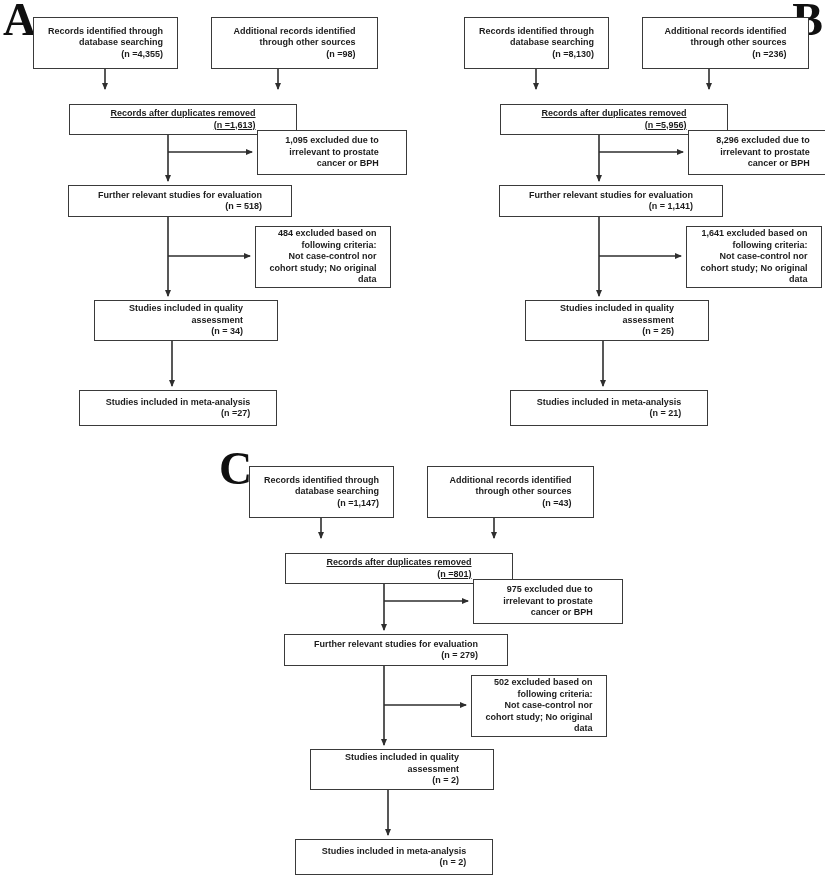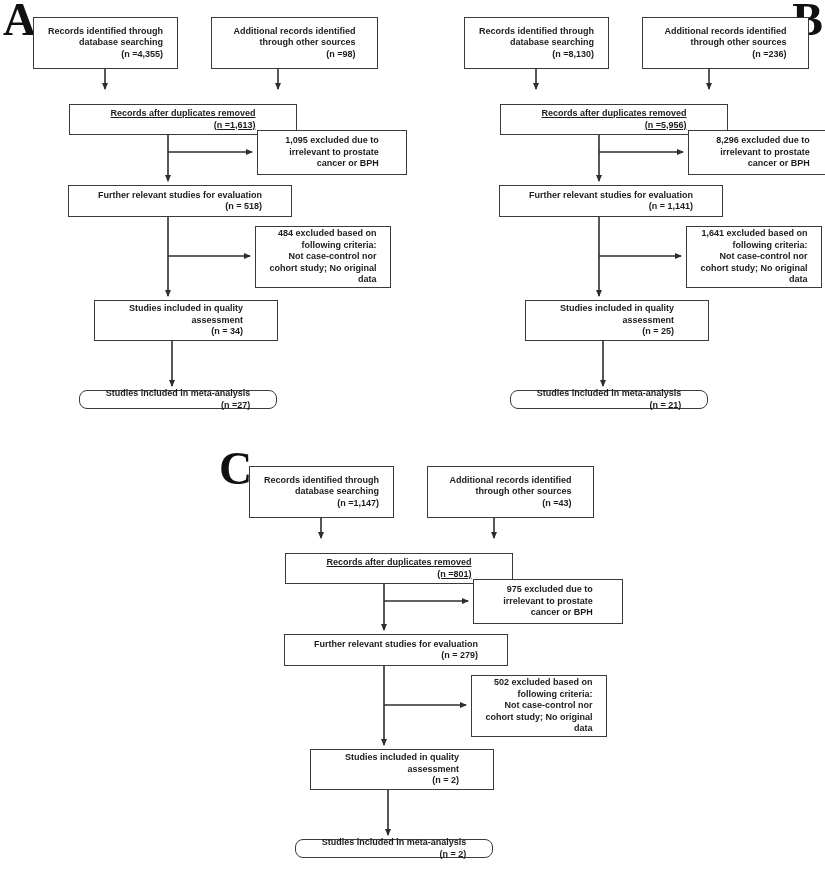--- a/index.html
+++ b/index.html
@@ -36,21 +36,21 @@
     white-space:pre-line;
     padding:1px 8px;
   }
   .b-db      { left:33px;  top:17px;  width:145px; height:52px; }
   .b-other   { left:195px; top:17px;  width:167px; height:52px;margin-left:16px; }
   .b-dedup   { left:69px;  top:104px;  width:228px; height:31px;text-decoration:underline; }
   .b-excl1   { left:257px; top:130px; width:150px; height:45px; }
   .b-eval    { left:68px;  top:185px; width:224px; height:32px; }
   .b-excl2   { left:255px; top:226px; width:136px; height:62px; }
   .b-quality { left:82px;  top:300px; width:184px; height:41px;margin-left:12px; }
-  .b-meta    { left:79px;  top:390px; width:198px; height:19px;border-radius:8px; }
+  .b-meta    { left:79px;  top:390px; width:198px; height:36px; }
 </style>
 </head>
 <body>
 
 <div class="canvas">
 
   <section class="panel panel-a">
     <div class="panel-label">A</div>
     <svg class="arrows" width="412" height="445" viewBox="0 0 412 445">
       <defs>

